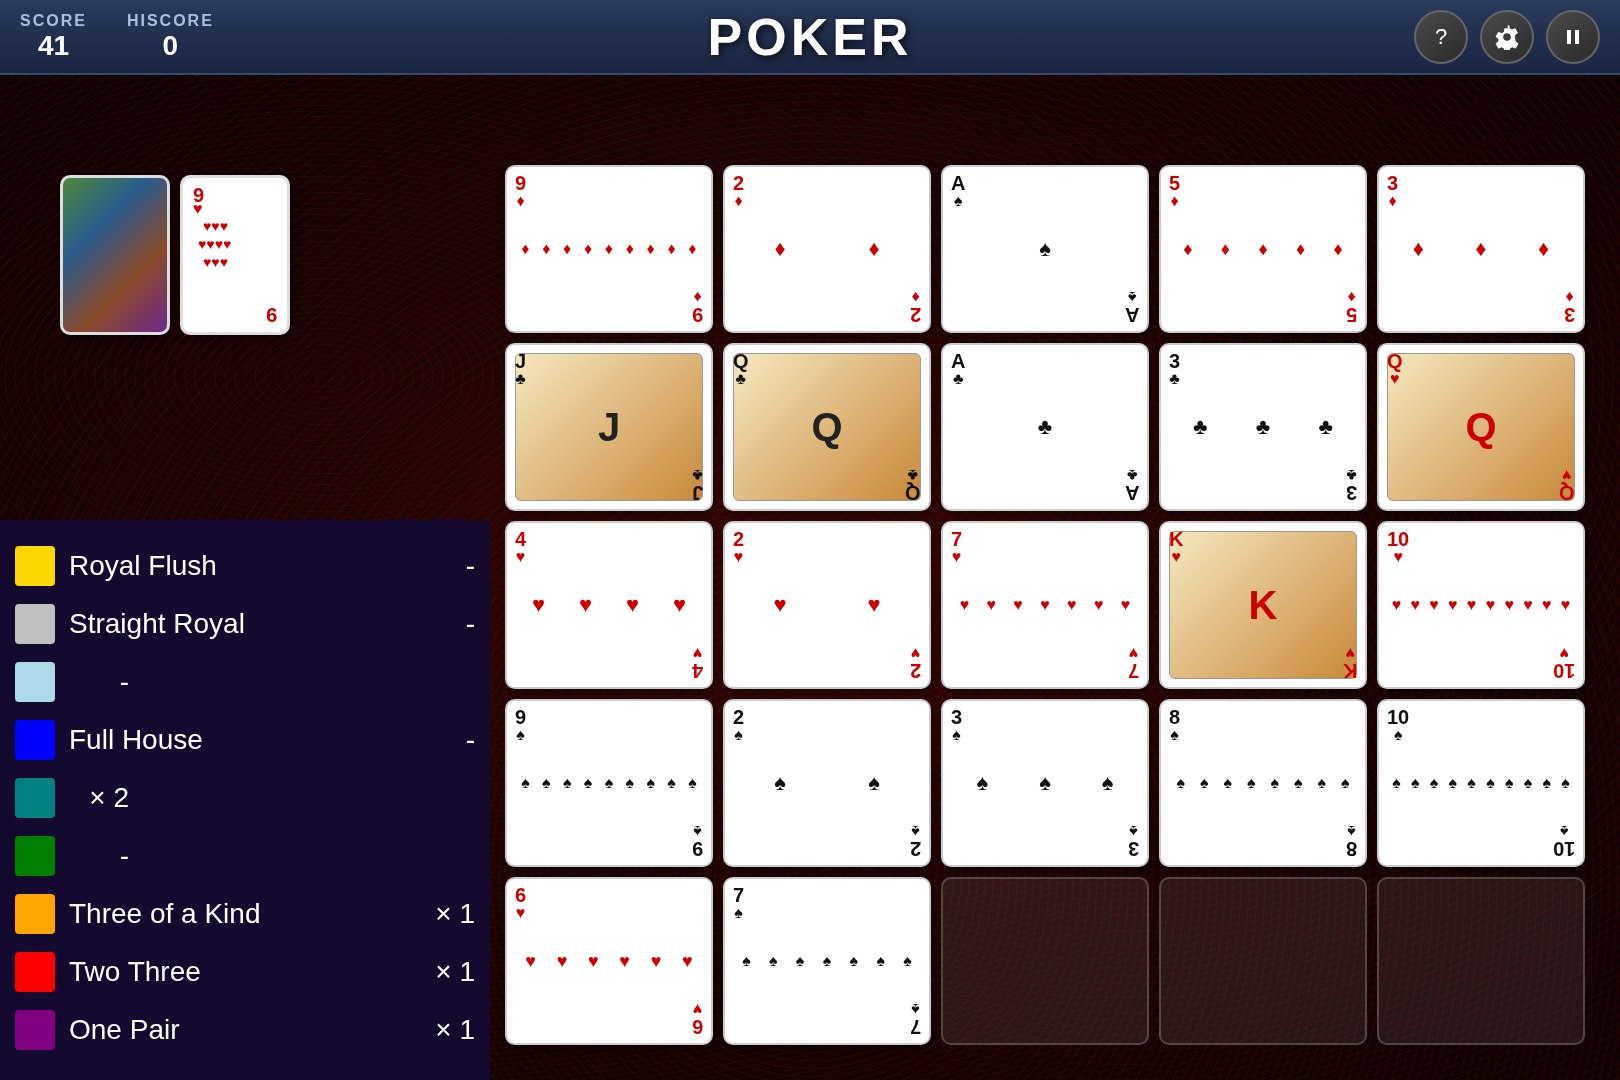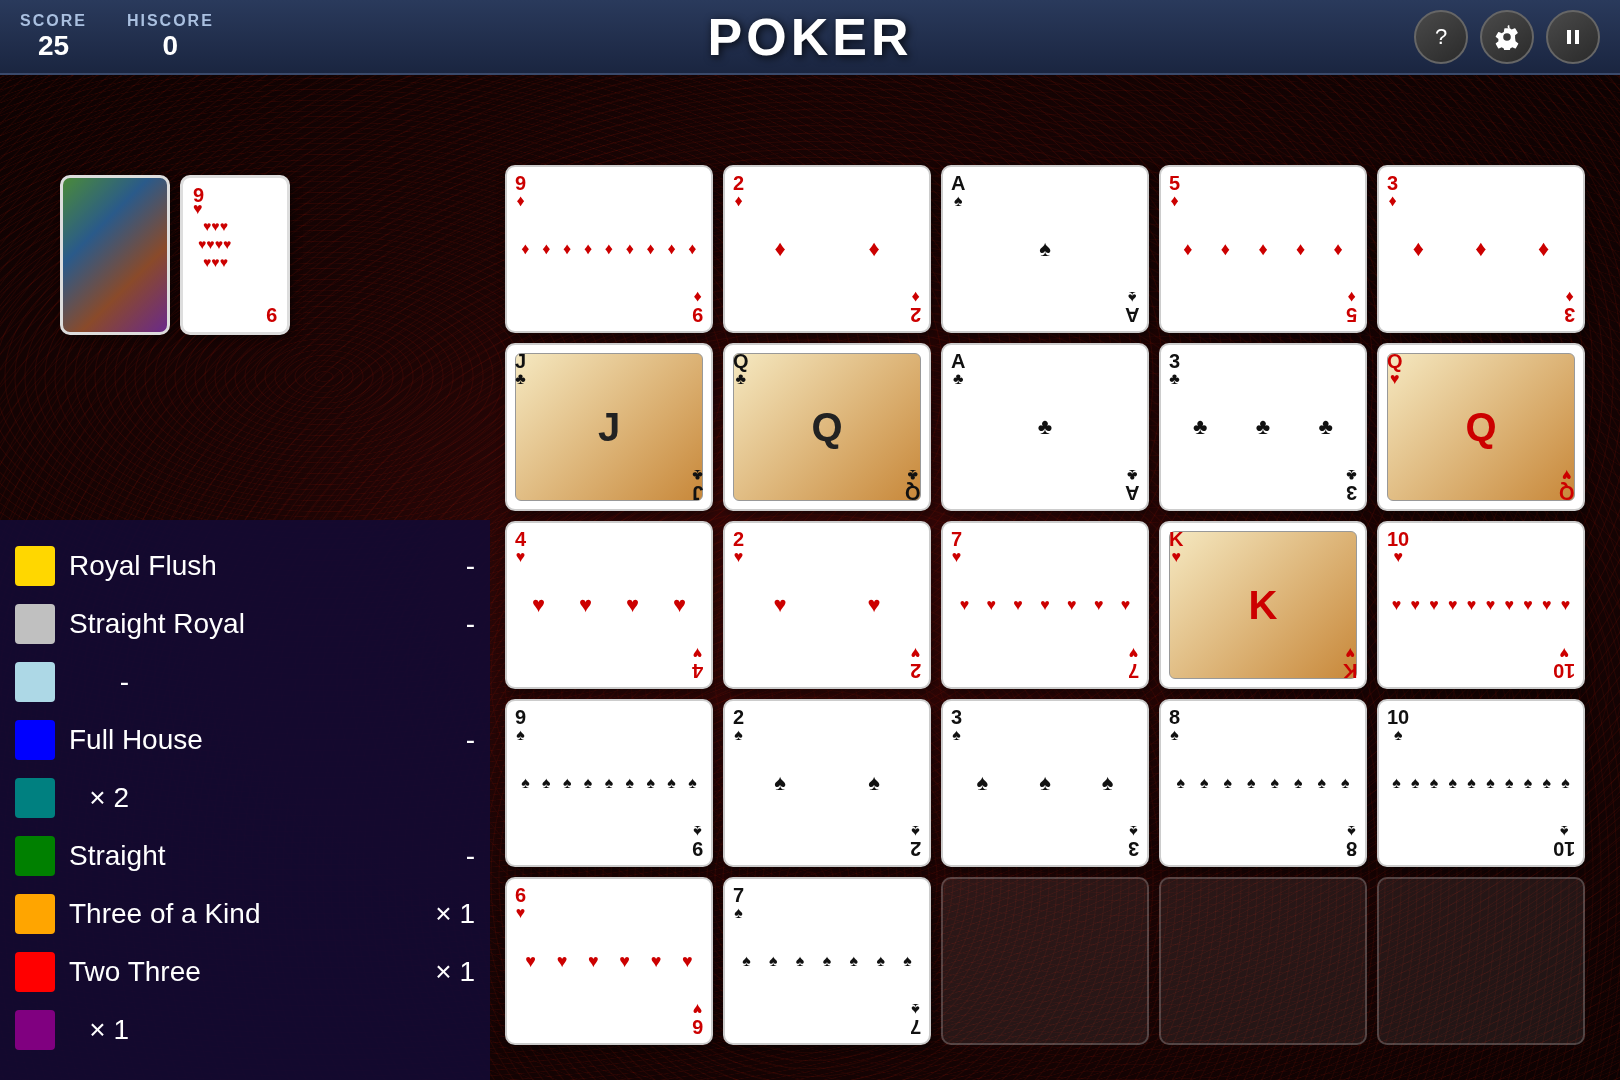--- a/index.html
+++ b/index.html
@@ -202,21 +202,21 @@
     .red { color: #cc0000; }
     .black { color: #111111; }
   </style>
 </head>
 <body>
 
 <div id="header">
   <div id="score-section">
     <div class="score-block">
       <span class="score-label">SCORE</span>
-      <span class="score-value">25</span>
+      <span class="score-value">41</span>
     </div>
     <div class="score-block">
       <span class="score-label">HISCORE</span>
       <span class="score-value">0</span>
     </div>
   </div>
   <div id="title">POKER</div>
   <div id="header-buttons">
     <button class="header-btn">?</button>
     <button class="header-btn">
@@ -266,35 +266,35 @@
         <div class="hand-color" style="background: rgb(0, 0, 255);"></div>
         <span class="hand-name">Full House</span>
         <span class="hand-score">-</span>
       </div>
       <div class="hand-row">
         <div class="hand-color" style="background: rgb(0, 128, 128);"></div>
         <span class="hand-score">× 2</span>
       </div>
       <div class="hand-row">
         <div class="hand-color" style="background: rgb(0, 128, 0);"></div>
-        <span class="hand-name">Straight</span>
         <span class="hand-score">-</span>
       </div>
       <div class="hand-row">
         <div class="hand-color" style="background: rgb(255, 165, 0);"></div>
         <span class="hand-name">Three of a Kind</span>
         <span class="hand-score">× 1</span>
       </div>
       <div class="hand-row">
         <div class="hand-color" style="background: rgb(255, 0, 0);"></div>
         <span class="hand-name">Two Three</span>
         <span class="hand-score">× 1</span>
       </div>
       <div class="hand-row">
         <div class="hand-color" style="background: rgb(128, 0, 128);"></div>
+        <span class="hand-name">One Pair</span>
         <span class="hand-score">× 1</span>
       </div>
     </div>
 
   <div id="card-grid">
   <div class="card">
         <div style="display: flex; flex-direction: column; align-items: center; z-index: 2;">
           <span class="red" style="font-size:20px;font-weight:bold;line-height:1;">9</span>
           <span class="red" style="font-size:16px;line-height:1;">♦</span>
         </div>

